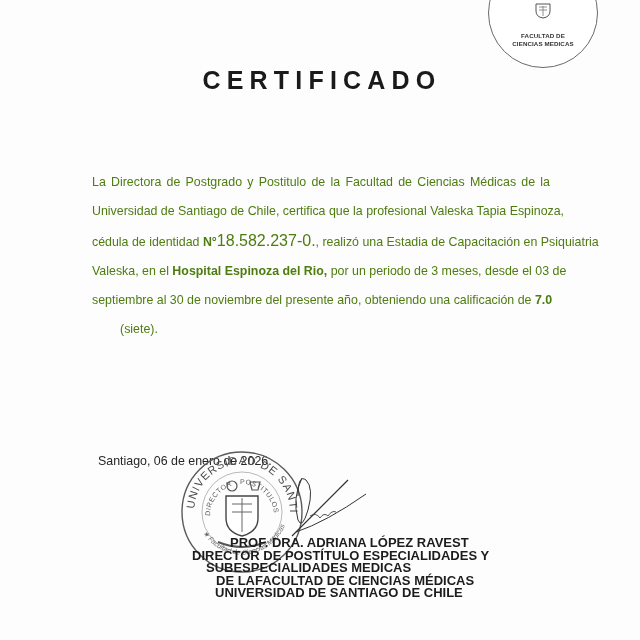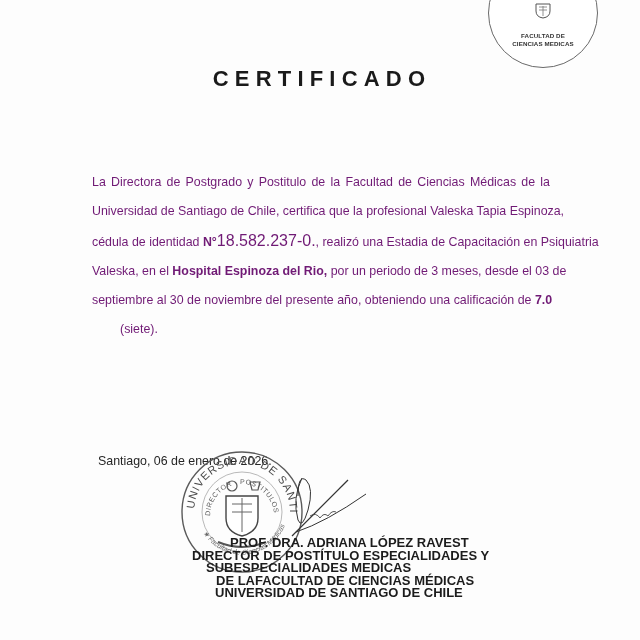--- a/index.html
+++ b/index.html
@@ -26,28 +26,28 @@
       position: absolute; left: 0; right: 0; text-align: center;
       font-size: 6.2px; font-weight: bold; color: #333;
       letter-spacing: 0.1px; line-height: 8px;
     }
     .top-stamp .l1 { top: 73px; }
     .top-stamp .l2 { top: 81px; }
 
     .title {
       position: absolute; left: 0; right: 0; top: 66px;
       text-align: center;
-      font-size: 22px; font-weight: bold; letter-spacing: 6.2px;
+      font-size: 25px; font-weight: bold; letter-spacing: 6.2px;
       color: #1a1a1a;
       padding-left: 4px;
     }
 
     .body-text {
       position: absolute; left: 92px; width: 458px;
-      font-size: 12.4px; line-height: 29px; color: #701a75;
+      font-size: 12.4px; line-height: 29px; color: #4d7c0f;
     }
     .p1 { top: 168px; text-align: justify; }
     .p1 .line { display: block; text-align: justify; text-align-last: justify; white-space: nowrap; }
     .p1 .line.last { text-align-last: left; margin-left: 28px; }
     .p2 { top: 349px; }
     .p2 .line { display: block; white-space: nowrap; }
     .p2 .line.gap { margin-top: 10px; }
     .b { font-weight: bold; }
     .small-num { font-size: 16px; }
 

